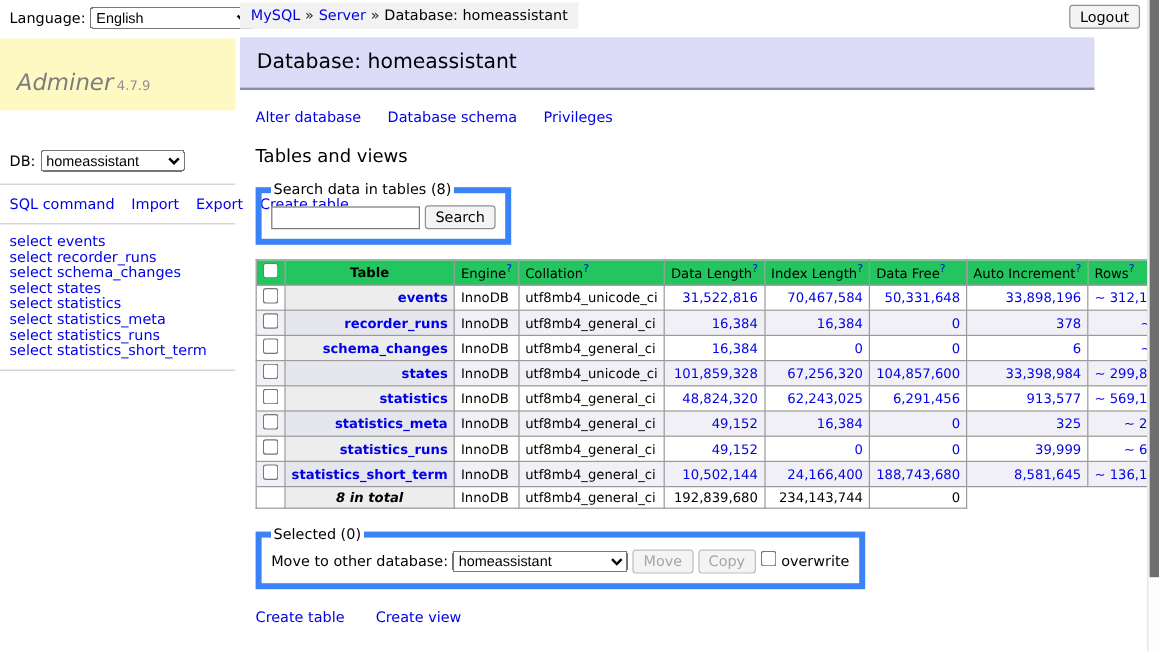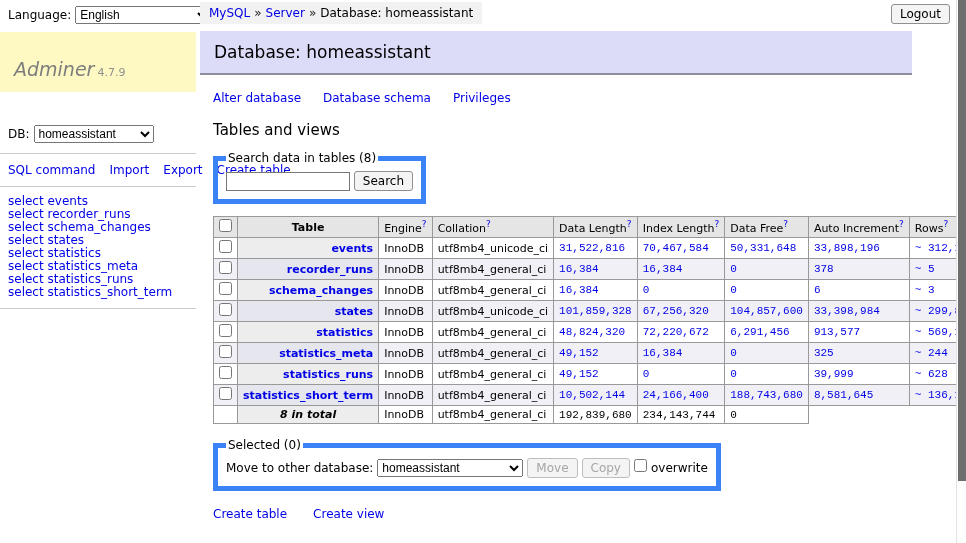--- a/index.html
+++ b/index.html
@@ -67,28 +67,28 @@
   
   table.tables {
     border-collapse: collapse; margin-top: 6px;
     font-size: 11px;
   }
   table.tables th, table.tables td {
     border: 1px solid #999; padding: 2px 5px; height: 18px;
     white-space: nowrap;
   }
   table.tables thead th, table.tables thead td {
-    background: #e5e5e5; font-weight: normal; text-align: left;
+    background: #22c55e; font-weight: normal; text-align: left;
   }
   table.tables thead th.tname { font-weight: bold; text-align: center; }
   table.tables sup { color: #0000e6; font-size: 9px; }
   table.tables tbody th { background: #ededed; text-align: right; }
   table.tables tbody tr.alt td { background: #f0f0f6; }
   table.tables tbody tr.alt th { background: #e6e6ef; }
-  table.tables td.num { text-align: left; font-family: Liberation Mono, monospace; }
+  table.tables td.num { text-align: right; }
   table.tables td.num a { font-weight: normal; }
   table.tables tr.total th { font-weight: bold; background: #ededed; font-style: italic; }
   table.tables tr.total td { color: #000; }
   table.tables tr.total td.noborder { border: none; background: transparent; }
   td.check, th.check { text-align: center; width: 20px; }
   col.c-name  { width: 128px; }
   col.c-eng   { width: 46px; }
   col.c-coll  { width: 112px; }
   col.c-dlen  { width: 72px; }
   col.c-ilen  { width: 72px; }
@@ -236,21 +236,21 @@
             <td class="num"><a>104,857,600</a></td>
             <td class="num"><a>33,398,984</a></td>
             <td class="num"><a>~ 299,833</a></td>
           </tr>
           <tr>
             <td class="check"><input type="checkbox" style=""></td>
             <th><a class="bold">statistics</a></th>
             <td>InnoDB</td>
             <td>utf8mb4_general_ci</td>
             <td class="num"><a>48,824,320</a></td>
-            <td class="num"><a>72,220,672</a></td>
+            <td class="num"><a>62,243,025</a></td>
             <td class="num"><a>6,291,456</a></td>
             <td class="num"><a>913,577</a></td>
             <td class="num"><a>~ 569,159</a></td>
           </tr>
           <tr class="alt">
             <td class="check"><input type="checkbox" style=""></td>
             <th><a class="bold">statistics_meta</a></th>
             <td>InnoDB</td>
             <td>utf8mb4_general_ci</td>
             <td class="num"><a>49,152</a></td>

